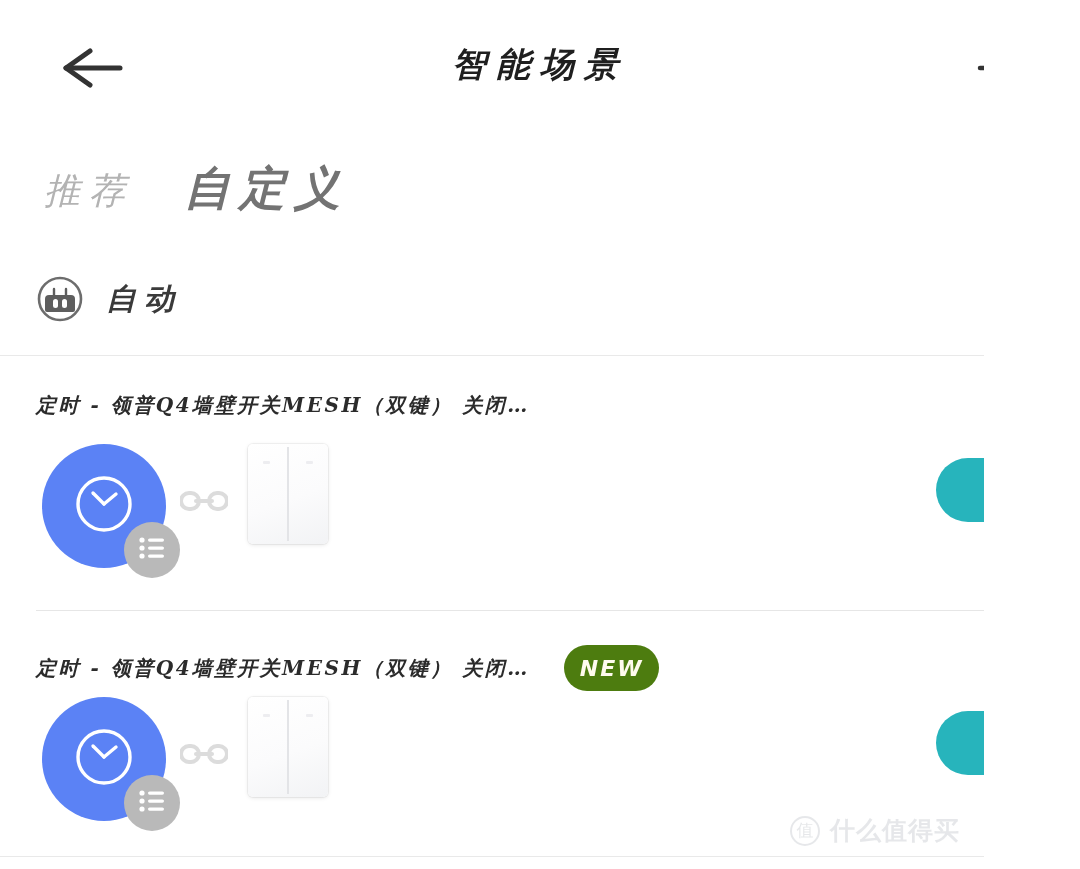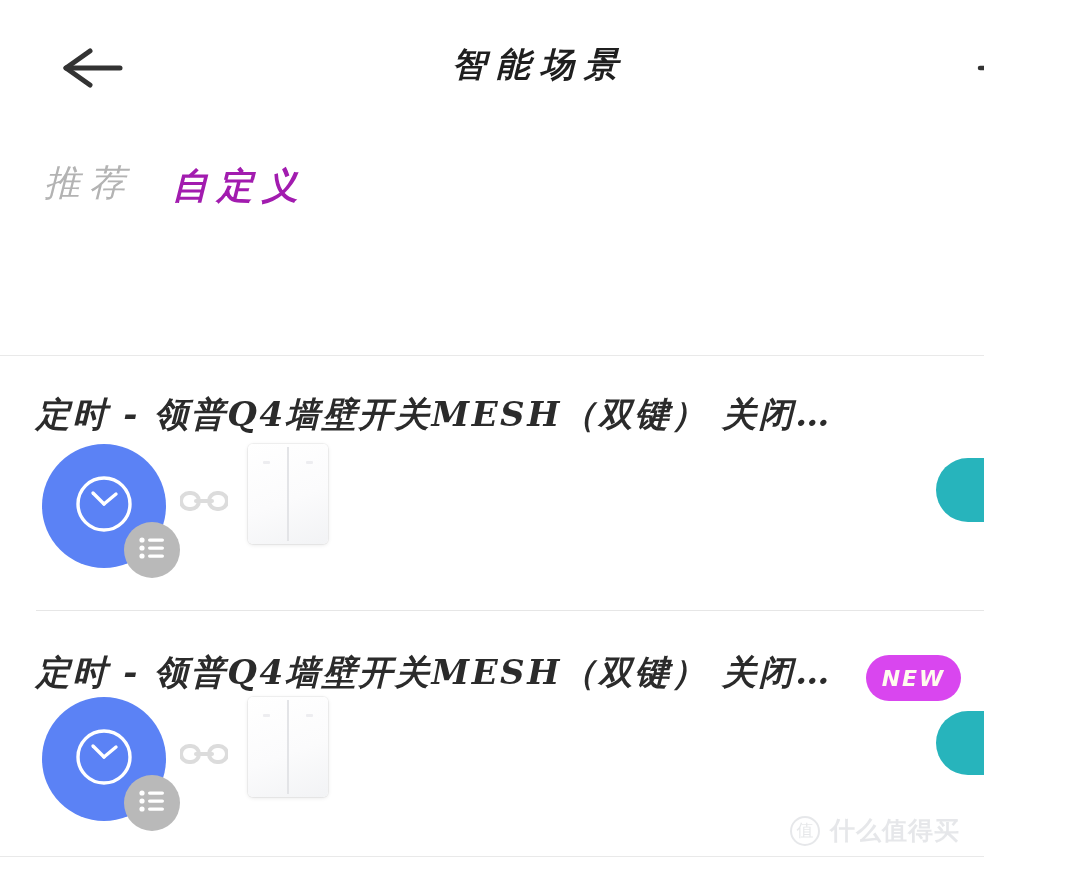--- a/index.html
+++ b/index.html
@@ -53,38 +53,38 @@
     font-style: italic;
     font-weight: 600;
   }
 
   
   .tabs {
     position: absolute;
     top: 165px; left: 44px;
     display: flex;
     align-items: flex-end;
-    gap: 0px;
+    gap: 12px;
   }
   .tab {
     font-family: "DejaVu Serif", "Liberation Serif", serif;
     font-style: italic;
     letter-spacing: 9px;
     cursor: pointer;
     line-height: 1;
   }
   .tab.inactive {
     color: #b3b3b3;
     font-size: 36px;
     font-weight: 500;
     padding: 0 38px 2px 0;
   }
   .tab.active {
-    color: #a21caf;
-    font-size: 36px;
+    color: #737373;
+    font-size: 46px;
     font-weight: 800;
     padding: 0 42px 0 0;
   }
 
   
   .section-head {
     position: absolute;
     top: 275px; left: 36px;
     display: flex;
     align-items: center;
@@ -140,39 +140,38 @@
     left: 36px; top: 0;
     display: flex;
     align-items: center;
     gap: 34px;
     white-space: nowrap;
   }
   .scene-title {
     font-family: "DejaVu Serif", "Liberation Serif", serif;
     font-style: italic;
     font-weight: 600;
-    font-size: 34px;
+    font-size: 20px;
     letter-spacing: 2.5px;
     color: #2b2b2b;
   }
   .new-badge {
     display: inline-flex;
     align-items: center; justify-content: center;
     min-width: 78px;
     height: 46px;
     padding: 0 16px;
     border-radius: 23px;
-    background: #d946ef;
+    background: #4d7c0f;
     color: #fffbee;
     font-size: 22px;
     font-style: italic;
     font-weight: 700;
     letter-spacing: 2px;
     font-family: "DejaVu Sans", "Liberation Sans", sans-serif;
-    margin-top: 10px;
   }
 
   .scene-body {
     position: absolute;
     left: 0; top: 52px;
     width: 1080px;
     height: 130px;
   }
   .trigger-wrap {
     position: absolute;
@@ -294,20 +293,33 @@
         </svg>
       </span>
     </div>
   </div>
 
   <div class="tabs">
     <div class="tab inactive">推荐</div>
     <div class="tab active">自定义</div>
   </div>
 
+  <div class="section-head">
+    <span class="robot-icon">
+      <svg width="48" height="48" viewBox="0 0 48 48">
+        <circle cx="24" cy="24" r="21" fill="none" stroke="#6d6d6d" stroke-width="2.6"></circle>
+        <path d="M13 20 h22 a4 4 0 0 1 4 4 v11 a2 2 0 0 1 -2 2 h-26 a2 2 0 0 1 -2 -2 v-11 a4 4 0 0 1 4 -4 z" fill="#5e5e5e"></path>
+        <rect x="17" y="24" width="5" height="9" rx="2.5" fill="#ffffff"></rect>
+        <rect x="26" y="24" width="5" height="9" rx="2.5" fill="#ffffff"></rect>
+        <line x1="18" y1="20" x2="18" y2="14" stroke="#5e5e5e" stroke-width="2.4" stroke-linecap="round"></line>
+        <line x1="30" y1="20" x2="30" y2="14" stroke="#5e5e5e" stroke-width="2.4" stroke-linecap="round"></line>
+      </svg>
+    </span>
+    <span class="section-label">自动</span>
+  </div>
 
   <div class="divider-full" style="top:355px;"></div>
   <div class="divider-inset" style="top:610px;"></div>
   <div class="divider-full" style="top:856px;"></div>
 
   <div class="edge-card"></div>
 
   <div class="scene-row" style="top:392px; height:200px;">
     <div class="scene-title-line">
       <span class="scene-title">定时 - 领普Q4墙壁开关MESH（双键） 关闭…</span>

